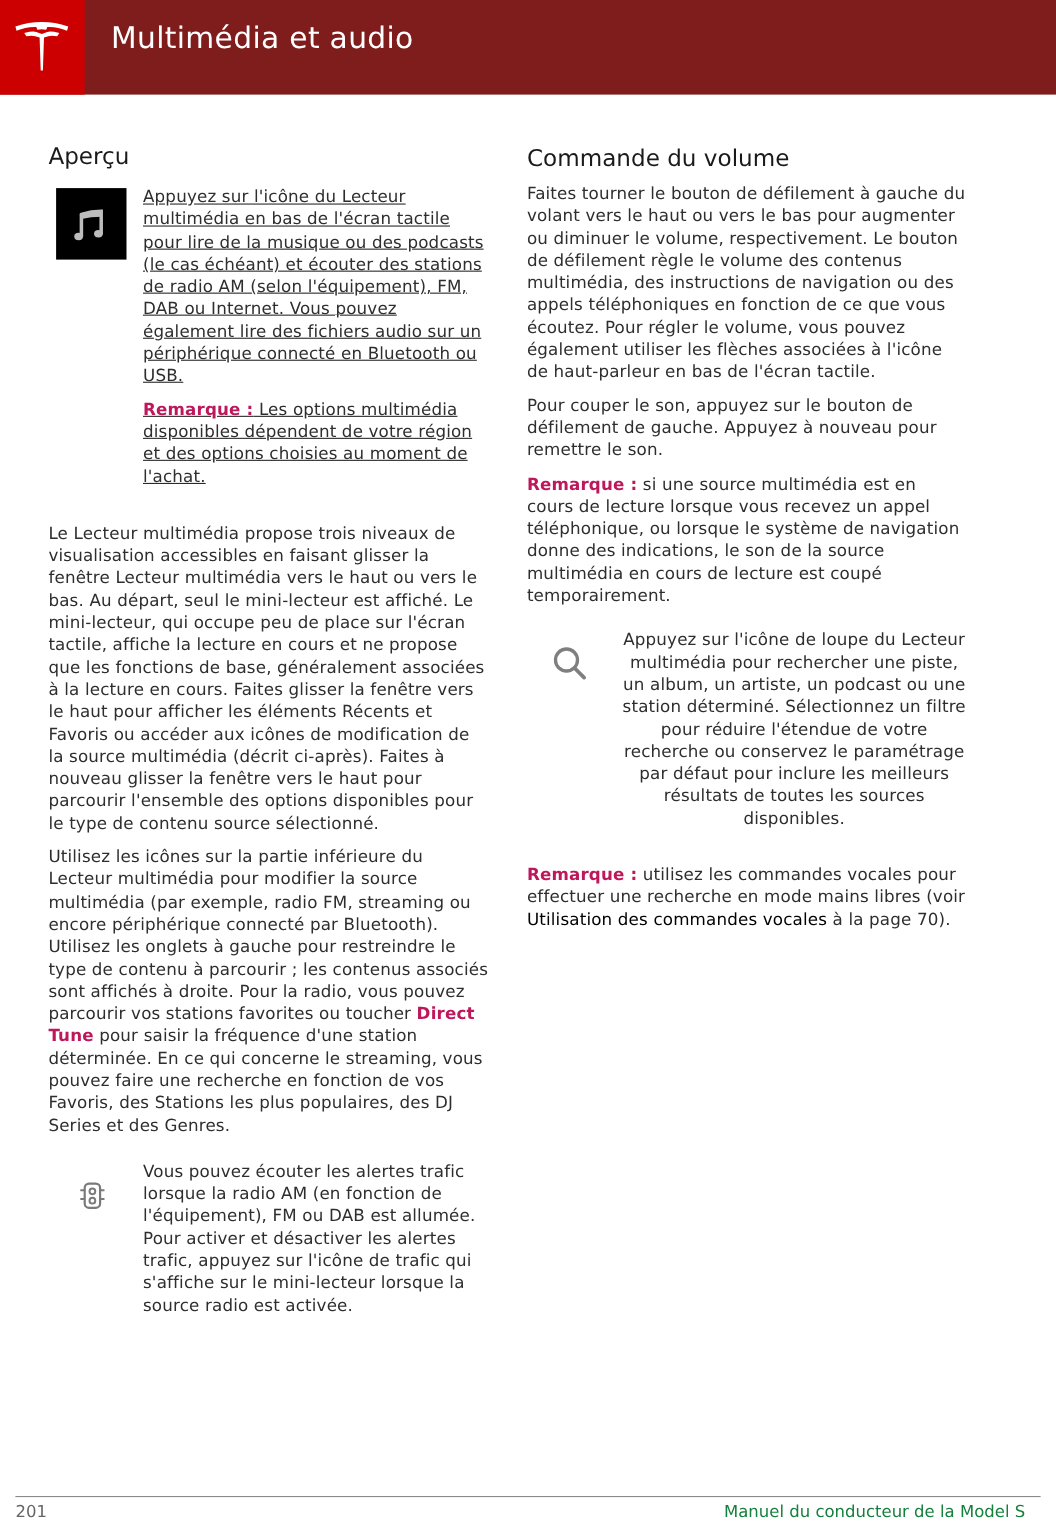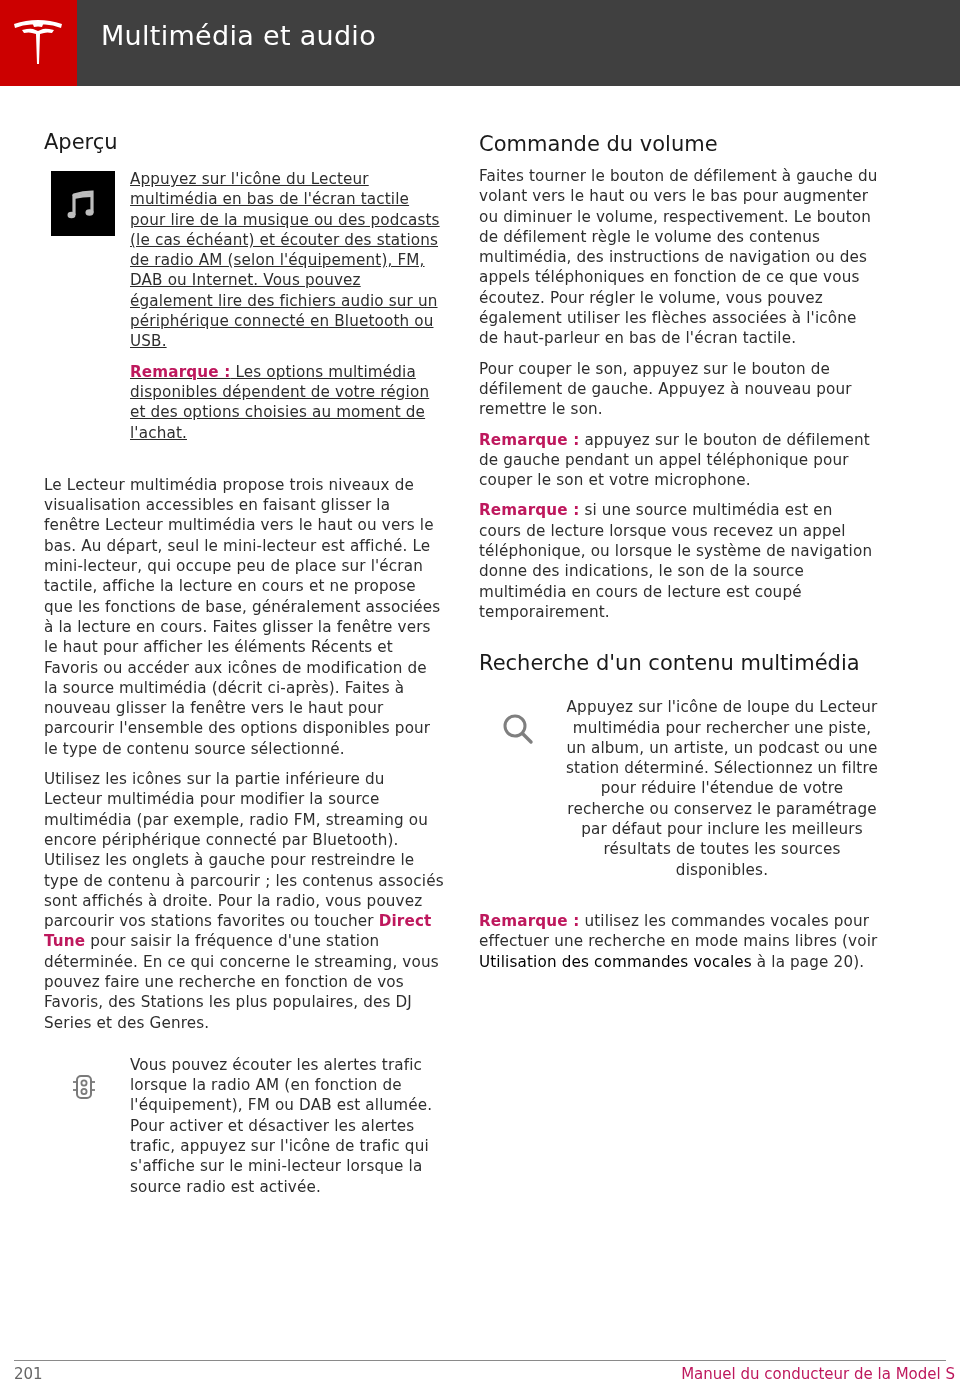--- a/index.html
+++ b/index.html
@@ -1,19 +1,19 @@
 <!DOCTYPE html>
 <html><head>
   <meta charset="utf-8">
   <style>
     * { box-sizing: border-box; margin: 0; padding: 0; }
     html, body { width: 960px; height: 1396px; background: #ffffff; overflow: hidden; }
     body { position: relative; font-family: "DejaVu Sans", sans-serif; color: #2a2a2a; }
 
-    .header { position: absolute; left: 0; top: 0; width: 960px; height: 86px; background: #404040; }
+    .header { position: absolute; left: 0; top: 0; width: 960px; height: 86px; background: #7f1d1d; }
     .logo-box { position: absolute; left: 0; top: 0; width: 77px; height: 86px; background: #cc0000; }
     .logo-box svg { position: absolute; left: 12px; top: 18px; }
     .header-title { position: absolute; left: 101px; top: 20px; font-size: 27px; color: #ffffff; letter-spacing: 0.3px; }
 
     .col { position: absolute; top: 128px; width: 400px; }
     .col-left { left: 44px; }
     .col-right { left: 479px; }
 
     h2 { font-weight: normal; font-size: 21px; color: #1a1a1a; line-height: 28px; }
 
@@ -23,21 +23,21 @@
 
     .icon-row { position: relative; }
     .icon-row .icon { position: absolute; left: 0; }
     .icon-row .txt { margin-left: 86px; }
 
     .music-icon { width: 64px; height: 65px; background: #000; display: flex; align-items: center; justify-content: center; }
     .link { color: #000000; }
 
     .footer-line { position: absolute; left: 14px; top: 1360px; width: 932px; height: 1px; background: #8a8a8a; }
     .page-num { position: absolute; left: 14px; top: 1365px; font-size: 15px; color: #666; }
-    .manual-title { position: absolute; right: 5px; top: 1365px; font-size: 15px; color: #be185d; }
+    .manual-title { position: absolute; right: 28px; top: 1365px; font-size: 15px; color: #15803d; }
   </style>
 </head>
 <body>
 
 <div class="header">
   <div class="logo-box">
     <svg width="52" height="50" viewBox="0 0 52 50">
       <path d="M2 6 Q26 -2 50 6 L49 10 Q40 6 31 6.5 L30 9 Q26 8 22 9 L21 6.5 Q12 6 3 10 Z" fill="#fff"></path>
       <path d="M10 12 Q18 10 21 11 L26 13 L31 11 Q34 10 42 12 L40 15 Q35 14 32 15 L28 16 L27 46 L26 46 L25 46 L24 16 L20 15 Q17 14 12 15 Z" fill="#fff"></path>
     </svg>
@@ -83,35 +83,33 @@
     <div class="txt">
       <p>Vous pouvez écouter les alertes trafic lorsque la radio AM (en fonction de l'équipement), FM ou DAB est allumée. Pour activer et désactiver les alertes trafic, appuyez sur l'icône de trafic qui s'affiche sur le mini-lecteur lorsque la source radio est activée.</p>
     </div>
   </div>
 </div>
 
 <div class="col col-right" style="top:130px;">
   <h2>Commande du volume</h2>
   <p style="margin-top:8px;">Faites tourner le bouton de défilement à gauche du volant vers le haut ou vers le bas pour augmenter ou diminuer le volume, respectivement. Le bouton de défilement règle le volume des contenus multimédia, des instructions de navigation ou des appels téléphoniques en fonction de ce que vous écoutez. Pour régler le volume, vous pouvez également utiliser les flèches associées à l'icône de haut-parleur en bas de l'écran tactile.</p>
   <p class="gap">Pour couper le son, appuyez sur le bouton de défilement de gauche. Appuyez à nouveau pour remettre le son.</p>
-  <p class="gap"><b>Remarque :</b><span> appuyez sur le bouton de défilement de gauche pendant un appel téléphonique pour couper le son et votre microphone.</span></p>
   <p class="gap"><b>Remarque :</b><span> si une source multimédia est en cours de lecture lorsque vous recevez un appel téléphonique, ou lorsque le système de navigation donne des indications, le son de la source multimédia en cours de lecture est coupé temporairement.</span></p>
 
-  <h2 style="margin-top:27px;">Recherche d'un contenu multimédia</h2>
 
   <div class="icon-row" style="margin-top:20px;text-align:center;">
     <div class="icon" style="top:15px;left:22px;">
       <svg width="36" height="36" viewBox="0 0 36 36">
         <circle cx="14" cy="14" r="10" fill="none" stroke="#7f7f7f" stroke-width="3"></circle>
         <line x1="21.5" y1="21.5" x2="30" y2="30" stroke="#7f7f7f" stroke-width="3.4" stroke-linecap="round"></line>
       </svg>
     </div>
     <div class="txt">
       <p>Appuyez sur l'icône de loupe du Lecteur multimédia pour rechercher une piste, un album, un artiste, un podcast ou une station déterminé. Sélectionnez un filtre pour réduire l'étendue de votre recherche ou conservez le paramétrage par défaut pour inclure les meilleurs résultats de toutes les sources disponibles.</p>
     </div>
   </div>
 
-  <p style="margin-top:31px;"><b>Remarque :</b><span> utilisez les commandes vocales pour effectuer une recherche en mode mains libres (voir </span><span class="link">Utilisation des commandes vocales</span><span> à la page 20).</span></p>
+  <p style="margin-top:31px;"><b>Remarque :</b><span> utilisez les commandes vocales pour effectuer une recherche en mode mains libres (voir </span><span class="link">Utilisation des commandes vocales</span><span> à la page 70).</span></p>
 </div>
 
 <div class="footer-line"></div>
 <div class="page-num">201</div>
 <div class="manual-title">Manuel du conducteur de la Model S</div>
 
 </body></html>

